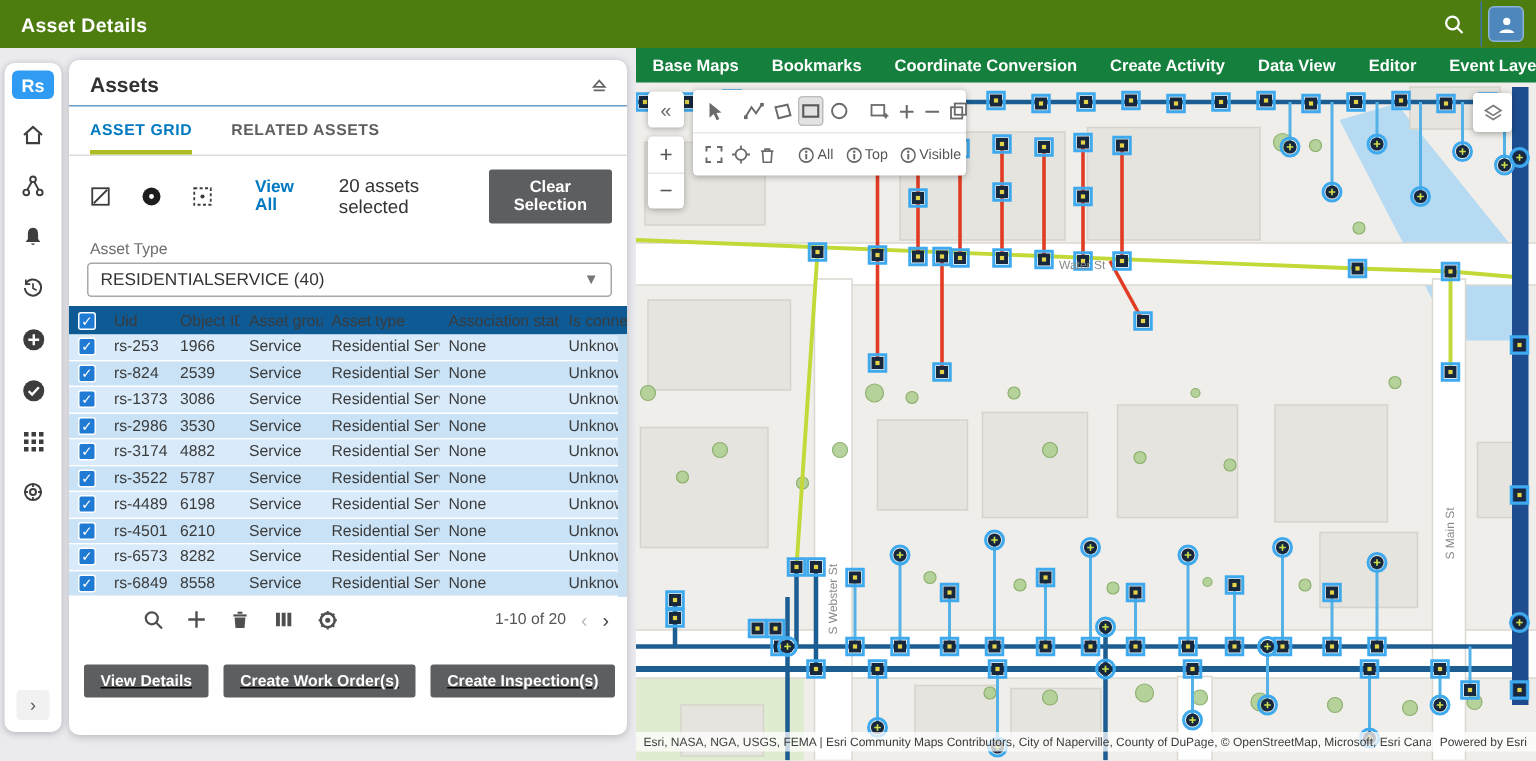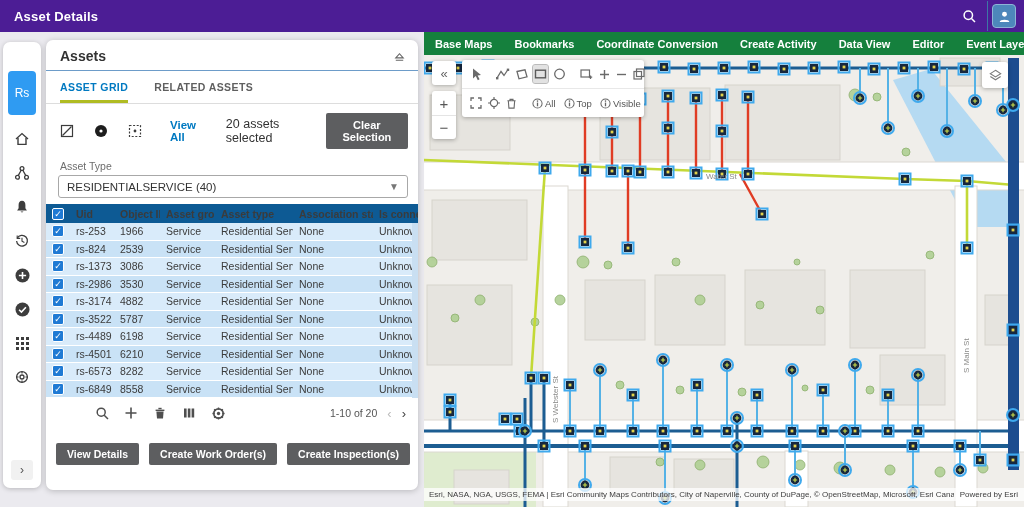--- a/index.html
+++ b/index.html
@@ -1,30 +1,30 @@
 <!DOCTYPE html>
 <html><head>
 <meta charset="utf-8">
 <style>
   * { margin:0; padding:0; box-sizing:border-box; }
   html,body { width:1024px; height:507px; overflow:hidden; }
   body { font-family:"Liberation Sans", sans-serif; background:#ebeaef; position:relative; }
   .app { position:absolute; inset:0; width:1024px; height:507px; }
 
   
-  .topbar { position:absolute; left:0; top:0; width:1024px; height:32px; background:#4c1d95; display:flex; align-items:center; color:#fff; z-index:30; }
+  .topbar { position:absolute; left:0; top:0; width:1024px; height:32px; background:#4d7c0f; display:flex; align-items:center; color:#fff; z-index:30; }
   .topbar .title { font-size:13px; font-weight:bold; margin-left:14px; letter-spacing:.2px; }
   .topbar .spacer { flex:1; }
   .top-ic { width:28px; height:28px; display:flex; align-items:center; justify-content:center; cursor:pointer; }
   .top-divider { width:1px; height:30px; background:#3d76a6; margin:0 4px; }
   .avatar-btn { width:24px; height:24px; margin-right:8px; background:#4d87bb; border:1px solid #8db4d6; border-radius:4px; display:flex; align-items:center; justify-content:center; cursor:pointer; }
 
   
   .rail { position:absolute; left:3px; top:42px; width:38px; height:446px; background:#fff; border-radius:7px; box-shadow:0 1px 5px rgba(0,0,0,.22); display:flex; flex-direction:column; align-items:center; padding-top:5px; z-index:20; }
-  .rail-logo { width:28px; height:44px; background:#2f9bf2; color:#fff; border-radius:4px; font-size:12px; font-weight:normal; display:flex; align-items:center; justify-content:center; margin-bottom:10px; cursor:pointer;margin-top:24px; }
+  .rail-logo { width:28px; height:19px; background:#2f9bf2; color:#fff; border-radius:4px; font-size:12px; font-weight:bold; display:flex; align-items:center; justify-content:center; margin-bottom:10px; cursor:pointer; }
   .rail-item { width:28px; height:28px; display:flex; align-items:center; justify-content:center; margin-bottom:6px; cursor:pointer; color:#3d3d3d; }
   .rail-expand { position:absolute; bottom:8px; left:8px; width:22px; height:20px; background:#f1f1f1; border-radius:3px; color:#555; font-size:12px; display:flex; align-items:center; justify-content:center; cursor:pointer; }
 
   
   .panel { position:absolute; left:46px; top:40px; width:372px; height:450px; background:#fff; border-radius:7px; box-shadow:0 1px 6px rgba(0,0,0,.22); z-index:15; overflow:hidden; }
   .panel-head { display:flex; align-items:center; justify-content:space-between; padding:8px 12px 6px 14px; }
   .panel-title { font-size:14px; font-weight:bold; color:#323232; }
   .panel-rule { height:1px; background:#6d9cc9; margin:0 0 0 0; }
   .tabs { display:flex; gap:26px; padding:10px 14px 0 14px; border-bottom:1px solid #ddd; }
   .tab { font-size:10.5px; font-weight:bold; letter-spacing:.4px; color:#5f5f5f; padding-bottom:7px; cursor:pointer; }
@@ -36,38 +36,38 @@
   .btn-dark { background:#5d5e60; color:#fff; border:none; border-radius:2px; font-size:11px; font-weight:bold; font-family:"Liberation Sans",sans-serif; padding:6px 12px; cursor:pointer; }
   .clear-btn { margin-left:4px; }
   .atype-label { font-size:10.5px; color:#6e6e6e; padding:2px 14px 3px 14px; }
   .atype-dd { margin:0 10px 6px 12px; border:1px solid #a8a8a8; border-radius:3px; height:23px; display:flex; align-items:center; justify-content:space-between; padding:0 8px; font-size:11.5px; color:#333; cursor:pointer; background:#fff; }
   .atype-dd .caret { color:#777; font-size:10px; }
 
   
   .t-wrap { position:relative; width:372px; overflow:hidden; }
   .t { width:402px; }
   .t-head { display:flex; background:#0d5a94; color:#fff; height:19px; align-items:center; }
-  .t-head .cell { font-size:10.5px; font-weight:bold; white-space:nowrap; overflow:hidden; }
+  .t-head .cell { font-size:10.5px; font-weight:normal; white-space:nowrap; overflow:hidden; }
   .t-row { display:flex; height:17.5px; align-items:center; border-bottom:1px solid #fff; cursor:pointer; }
   .t-row:nth-child(odd) { background:#d9ebfa; }
   .t-row:nth-child(even) { background:#c9e2f6; }
   .cell { padding-left:6px; font-size:10.5px; color:#3b3b3b; white-space:nowrap; overflow:hidden; }
   .c-cb { width:24px; padding-left:6px; display:flex; align-items:center; }
   .c-uid { width:44px; } .c-oid { width:46px; } .c-grp { width:55px; }
   .c-typ { width:78px; } .c-ast { width:80px; } .c-con { width:75px; }
   .cb { width:12px; height:12px; background:#1f7ad4; border:1px solid #fff; border-radius:2px; color:#fff; font-size:9px; line-height:11px; text-align:center; }
   .v-scroll { position:absolute; right:0; top:19px; bottom:0; width:6px; background:#c9dff2; }
 
   .grid-tools { display:flex; align-items:center; justify-content:space-between; padding:7px 12px 0 14px;margin-left:34px; }
   .gt-left { display:flex; gap:13px; align-items:center; }
   .gt-ic { width:16px; height:16px; display:flex; align-items:center; justify-content:center; cursor:pointer; color:#4f4f4f; }
   .pager { display:flex; align-items:center; gap:10px; font-size:10.5px; color:#555; }
   .pg-prev { color:#bbb; font-size:13px; cursor:default; }
   .pg-next { color:#444; font-size:13px; cursor:pointer; }
-  .actions-row { display:flex; gap:10px; padding:22px 0 0 10px; }
+  .actions-row { display:flex; gap:10px; padding:22px 0 0 10px;text-decoration:underline; }
   .actions-row .btn-dark { padding:5px 11px; font-size:10.5px; }
 
   
   .map-region { position:absolute; left:424px; top:32px; right:0; bottom:0; overflow:hidden; }
   .map-menu { position:absolute; left:0; top:0; right:0; height:23px; background:#15803d; display:flex; align-items:center; gap:0; color:#fff; z-index:12; }
   .map-menu .mi { font-size:11px; font-weight:bold; padding:0 11px; cursor:pointer; white-space:nowrap; }
   .map-canvas { position:absolute; left:0; top:23px; width:600px; height:452px; background:#f0eeea; }
   .map-canvas svg.basemap { position:absolute; left:0; top:0; }
 
   .float-card { position:absolute; background:#fff; border-radius:3px; box-shadow:0 1px 4px rgba(0,0,0,.3); z-index:10; }

